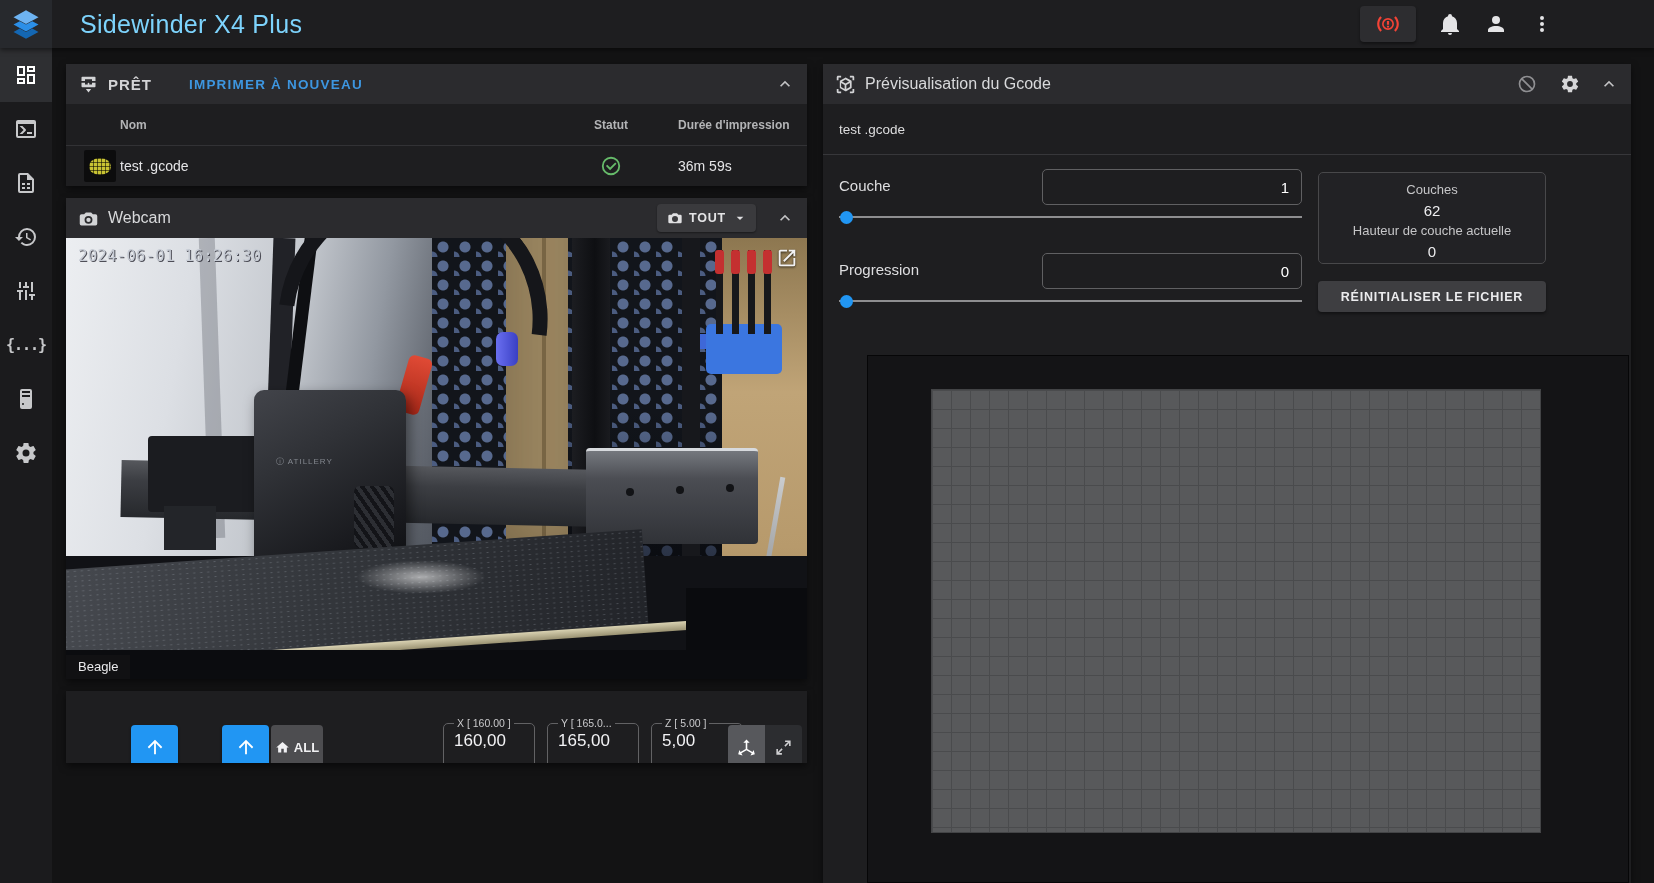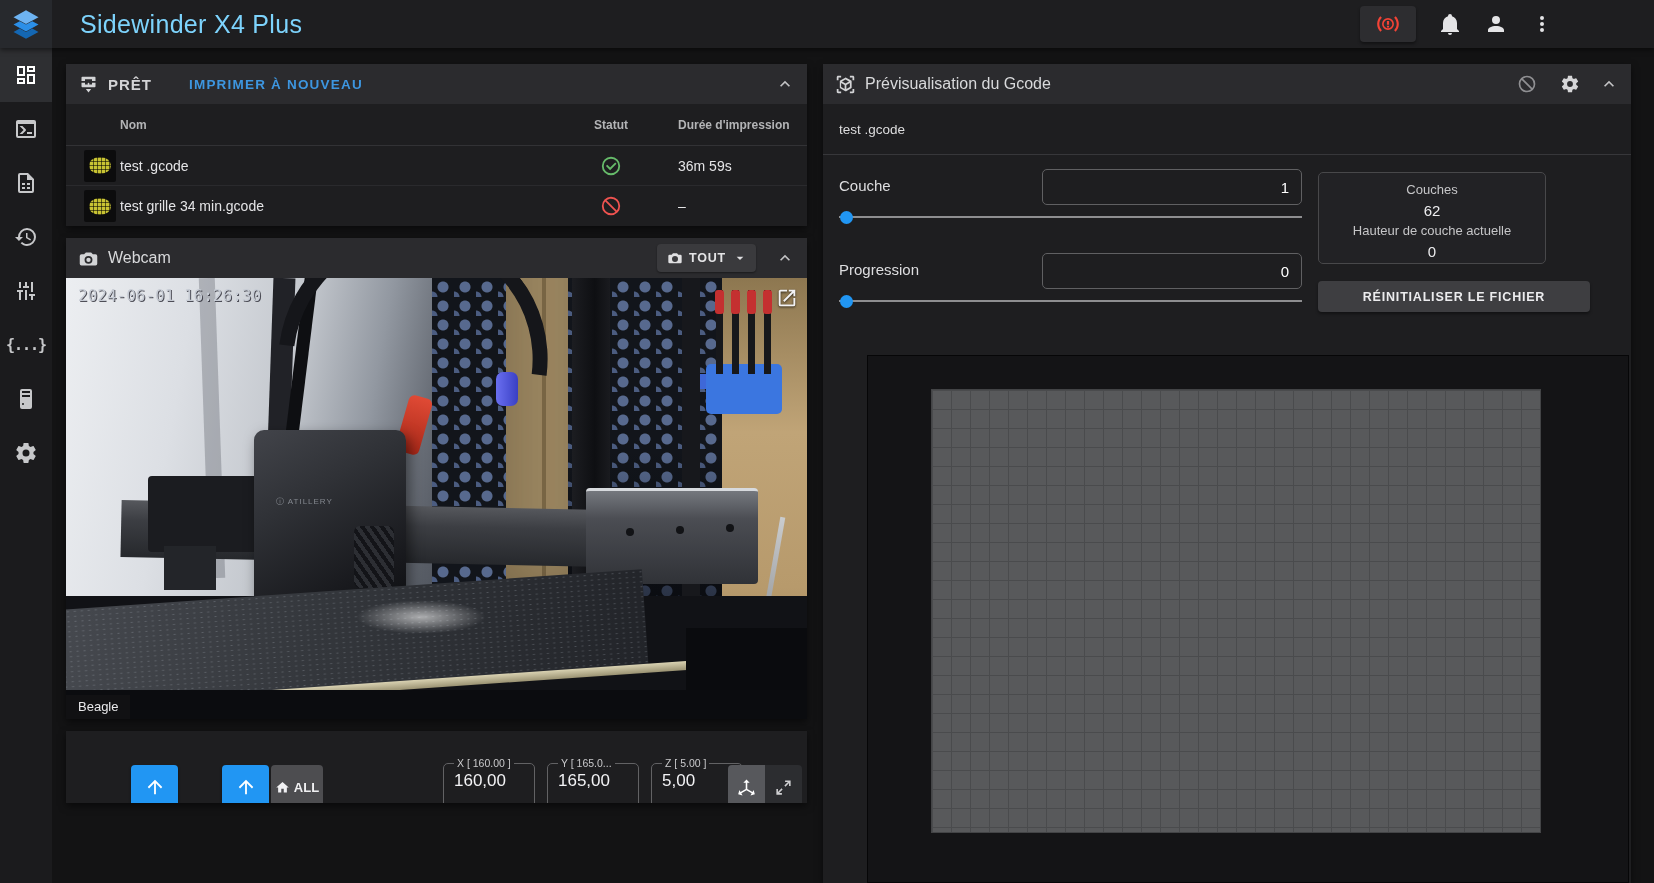--- a/index.html
+++ b/index.html
@@ -149,21 +149,21 @@
   .gp-file { height:51px; display:flex; align-items:center; padding:0 16px; font-size:13.5px; color:#dededf; border-bottom:1px solid #37373a; }
   .gp-controls { position:relative; height:200px; }
   .gp-label { position:absolute; font-size:15px; color:#dedee0; }
   .num-input { position:absolute; width:260px; height:36px; border:1px solid #606062; border-radius:5px; display:flex; align-items:center; justify-content:flex-end; padding:0 12px; font-size:15px; color:#ffffff; cursor:text; }
   .slider { position:absolute; width:463px; height:14px; cursor:pointer; }
   .slider .track { position:absolute; left:0; right:0; top:6px; height:2px; background:#8e8e90; }
   .slider .thumb { position:absolute; left:1px; top:1px; width:13px; height:13px; border-radius:50%; background:#2196f3; }
   .info-box { position:absolute; left:495px; top:17px; width:228px; height:92px; border:1px solid #48484a; border-radius:5px; background:#222225; text-align:center; padding-top:7px; }
   .ib-k { font-size:13px; color:#c6c6c8; line-height:20px; }
   .ib-v { font-size:15px; color:#ececee; line-height:21px; }
-  .reset-btn { position:absolute; left:495px; top:126px; width:272px; height:31px; background:#3e3e41; border-radius:4px; color:#ececee; font-size:12.5px; font-weight:bold; letter-spacing:.8px; display:flex; align-items:center; justify-content:center; cursor:pointer; box-shadow:0 2px 3px rgba(0,0,0,.4); }
+  .reset-btn { position:absolute; left:495px; top:126px; width:228px; height:31px; background:#3e3e41; border-radius:4px; color:#ececee; font-size:12.5px; font-weight:bold; letter-spacing:.8px; display:flex; align-items:center; justify-content:center; cursor:pointer; box-shadow:0 2px 3px rgba(0,0,0,.4); }
   .viewer { margin:0 2px 0 44px; height:528px; background:#141416; border:1px solid #060607; position:relative; cursor:grab; }
   .plate { position:absolute; left:63px; top:33px; width:610px; height:444px;
     background-color:#58595b;
     background-image:linear-gradient(#4a4b4d 1px, transparent 1px),linear-gradient(90deg,#4a4b4d 1px, transparent 1px);
     background-size:19px 19px; border:1px solid #434446; }
 </style>
 </head>
 <body>
 
 <div class="topbar">
@@ -264,34 +264,20 @@
         </div>
       <div class="c-name">test .gcode</div>
       <div class="c-status">
         <svg class="st-icon" viewBox="0 0 24 24">
             <path fill="#66bb6a" d="M12,2A10,10 0 0,1 22,12A10,10 0 0,1 12,22A10,10 0 0,1 2,12A10,10 0 0,1 12,2M12,4A8,8 0 0,0 4,12A8,8 0 0,0 12,20A8,8 0 0,0 20,12A8,8 0 0,0 12,4M11,16.5L6.5,12L7.91,10.59L11,13.67L16.59,8.09L18,9.5L11,16.5Z"></path>
           </svg>
       </div>
       <div class="c-dur">36m 59s</div>
     </div>
 
-    <div class="jrow">
-      <div class="c-icon">
-          <div class="thumb-lg">
-            <div class="gball"></div>
-          </div>
-        </div>
-      <div class="c-name">test grille 34 min.gcode</div>
-      <div class="c-status">
-        <svg class="st-icon" viewBox="0 0 24 24">
-            <path fill="#ef5350" d="M12,2A10,10 0 0,1 22,12A10,10 0 0,1 12,22A10,10 0 0,1 2,12A10,10 0 0,1 12,2M12,4C10.1,4 8.4,4.6 7.1,5.7L18.3,16.9C19.3,15.5 20,13.8 20,12A8,8 0 0,0 12,4M5.7,7.1C4.6,8.4 4,10.1 4,12A8,8 0 0,0 12,20C13.9,20 15.6,19.4 16.9,18.3L5.7,7.1Z"></path>
-          </svg>
-      </div>
-      <div class="c-dur">–</div>
-    </div>
 
   </div>
 
   <div class="panel" style="margin-top:12px">
     <div class="panel-header">
       <svg class="ph-icon" viewBox="0 0 24 24">
           <path fill="currentColor" d="M4,7H7L9,5H15L17,7H20A2,2 0 0,1 22,9V18A2,2 0 0,1 20,20H4A2,2 0 0,1 2,18V9A2,2 0 0,1 4,7M12,9A4.5,4.5 0 0,0 7.5,13.5A4.5,4.5 0 0,0 12,18A4.5,4.5 0 0,0 16.5,13.5A4.5,4.5 0 0,0 12,9M12,11A2.5,2.5 0 0,1 14.5,13.5A2.5,2.5 0 0,1 12,16A2.5,2.5 0 0,1 9.5,13.5A2.5,2.5 0 0,1 12,11Z"></path>
         </svg>
       <span class="panel-title">Webcam</span>
       <div class="ph-spacer"></div>

